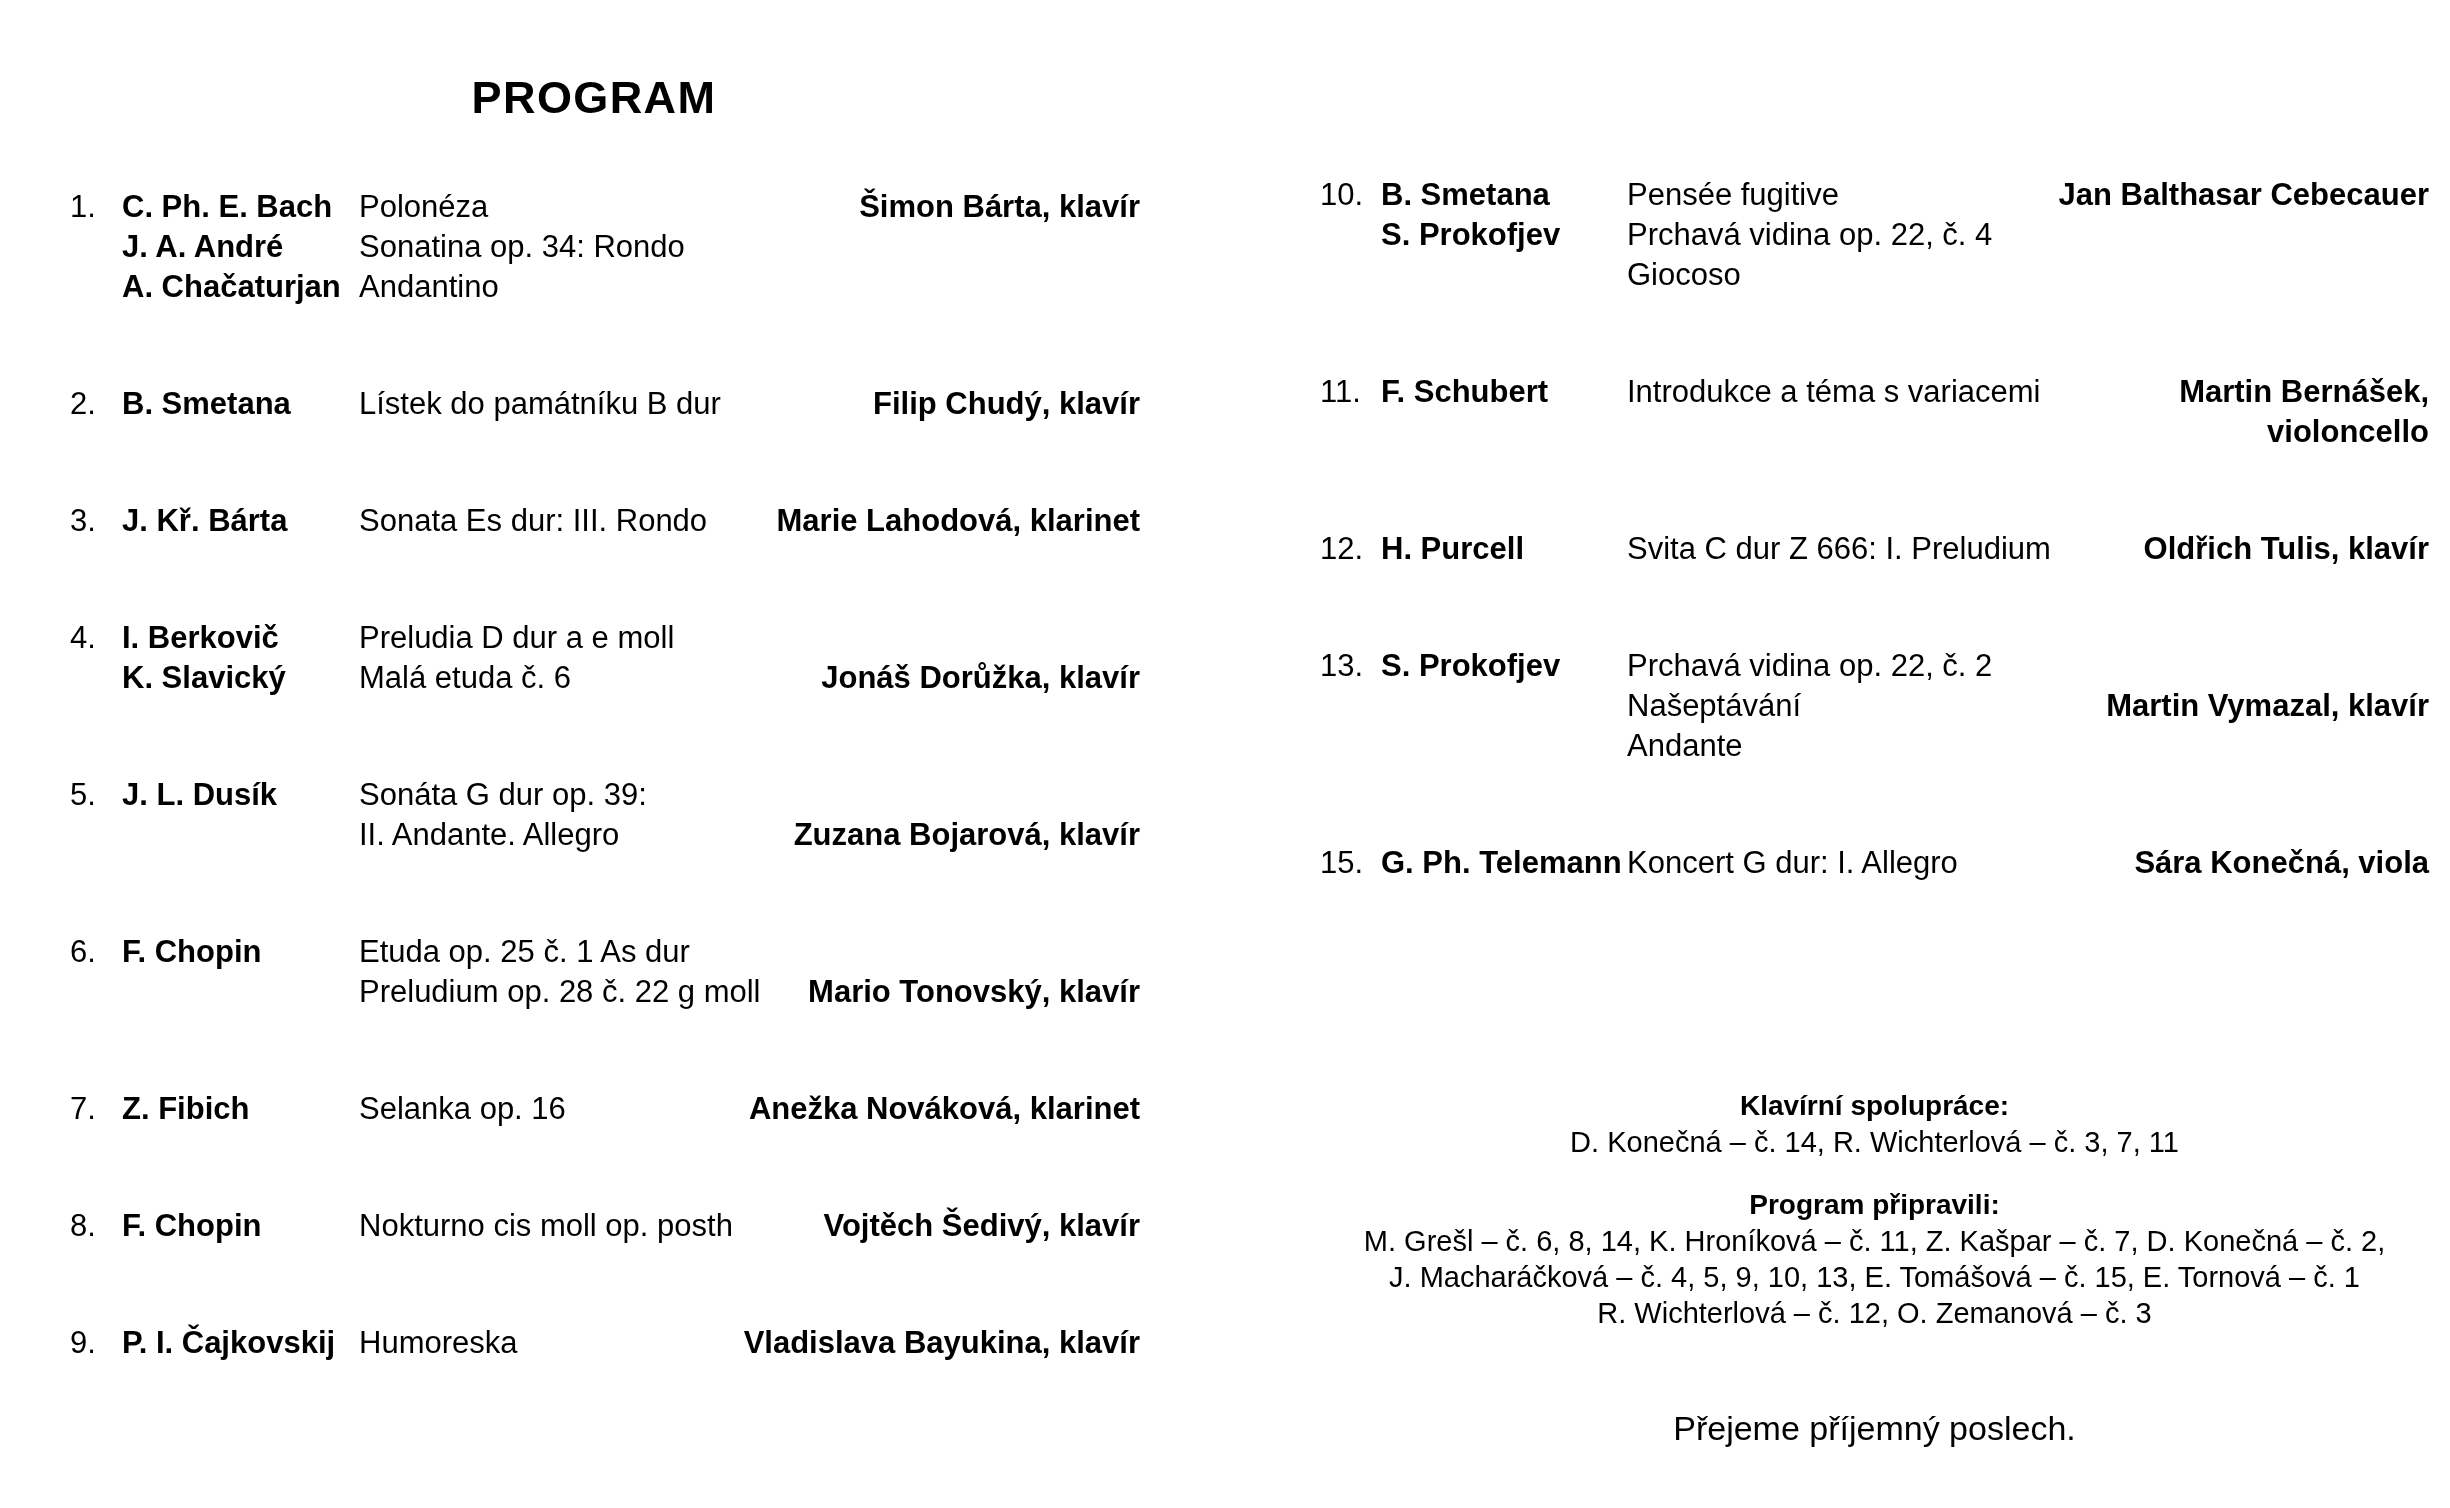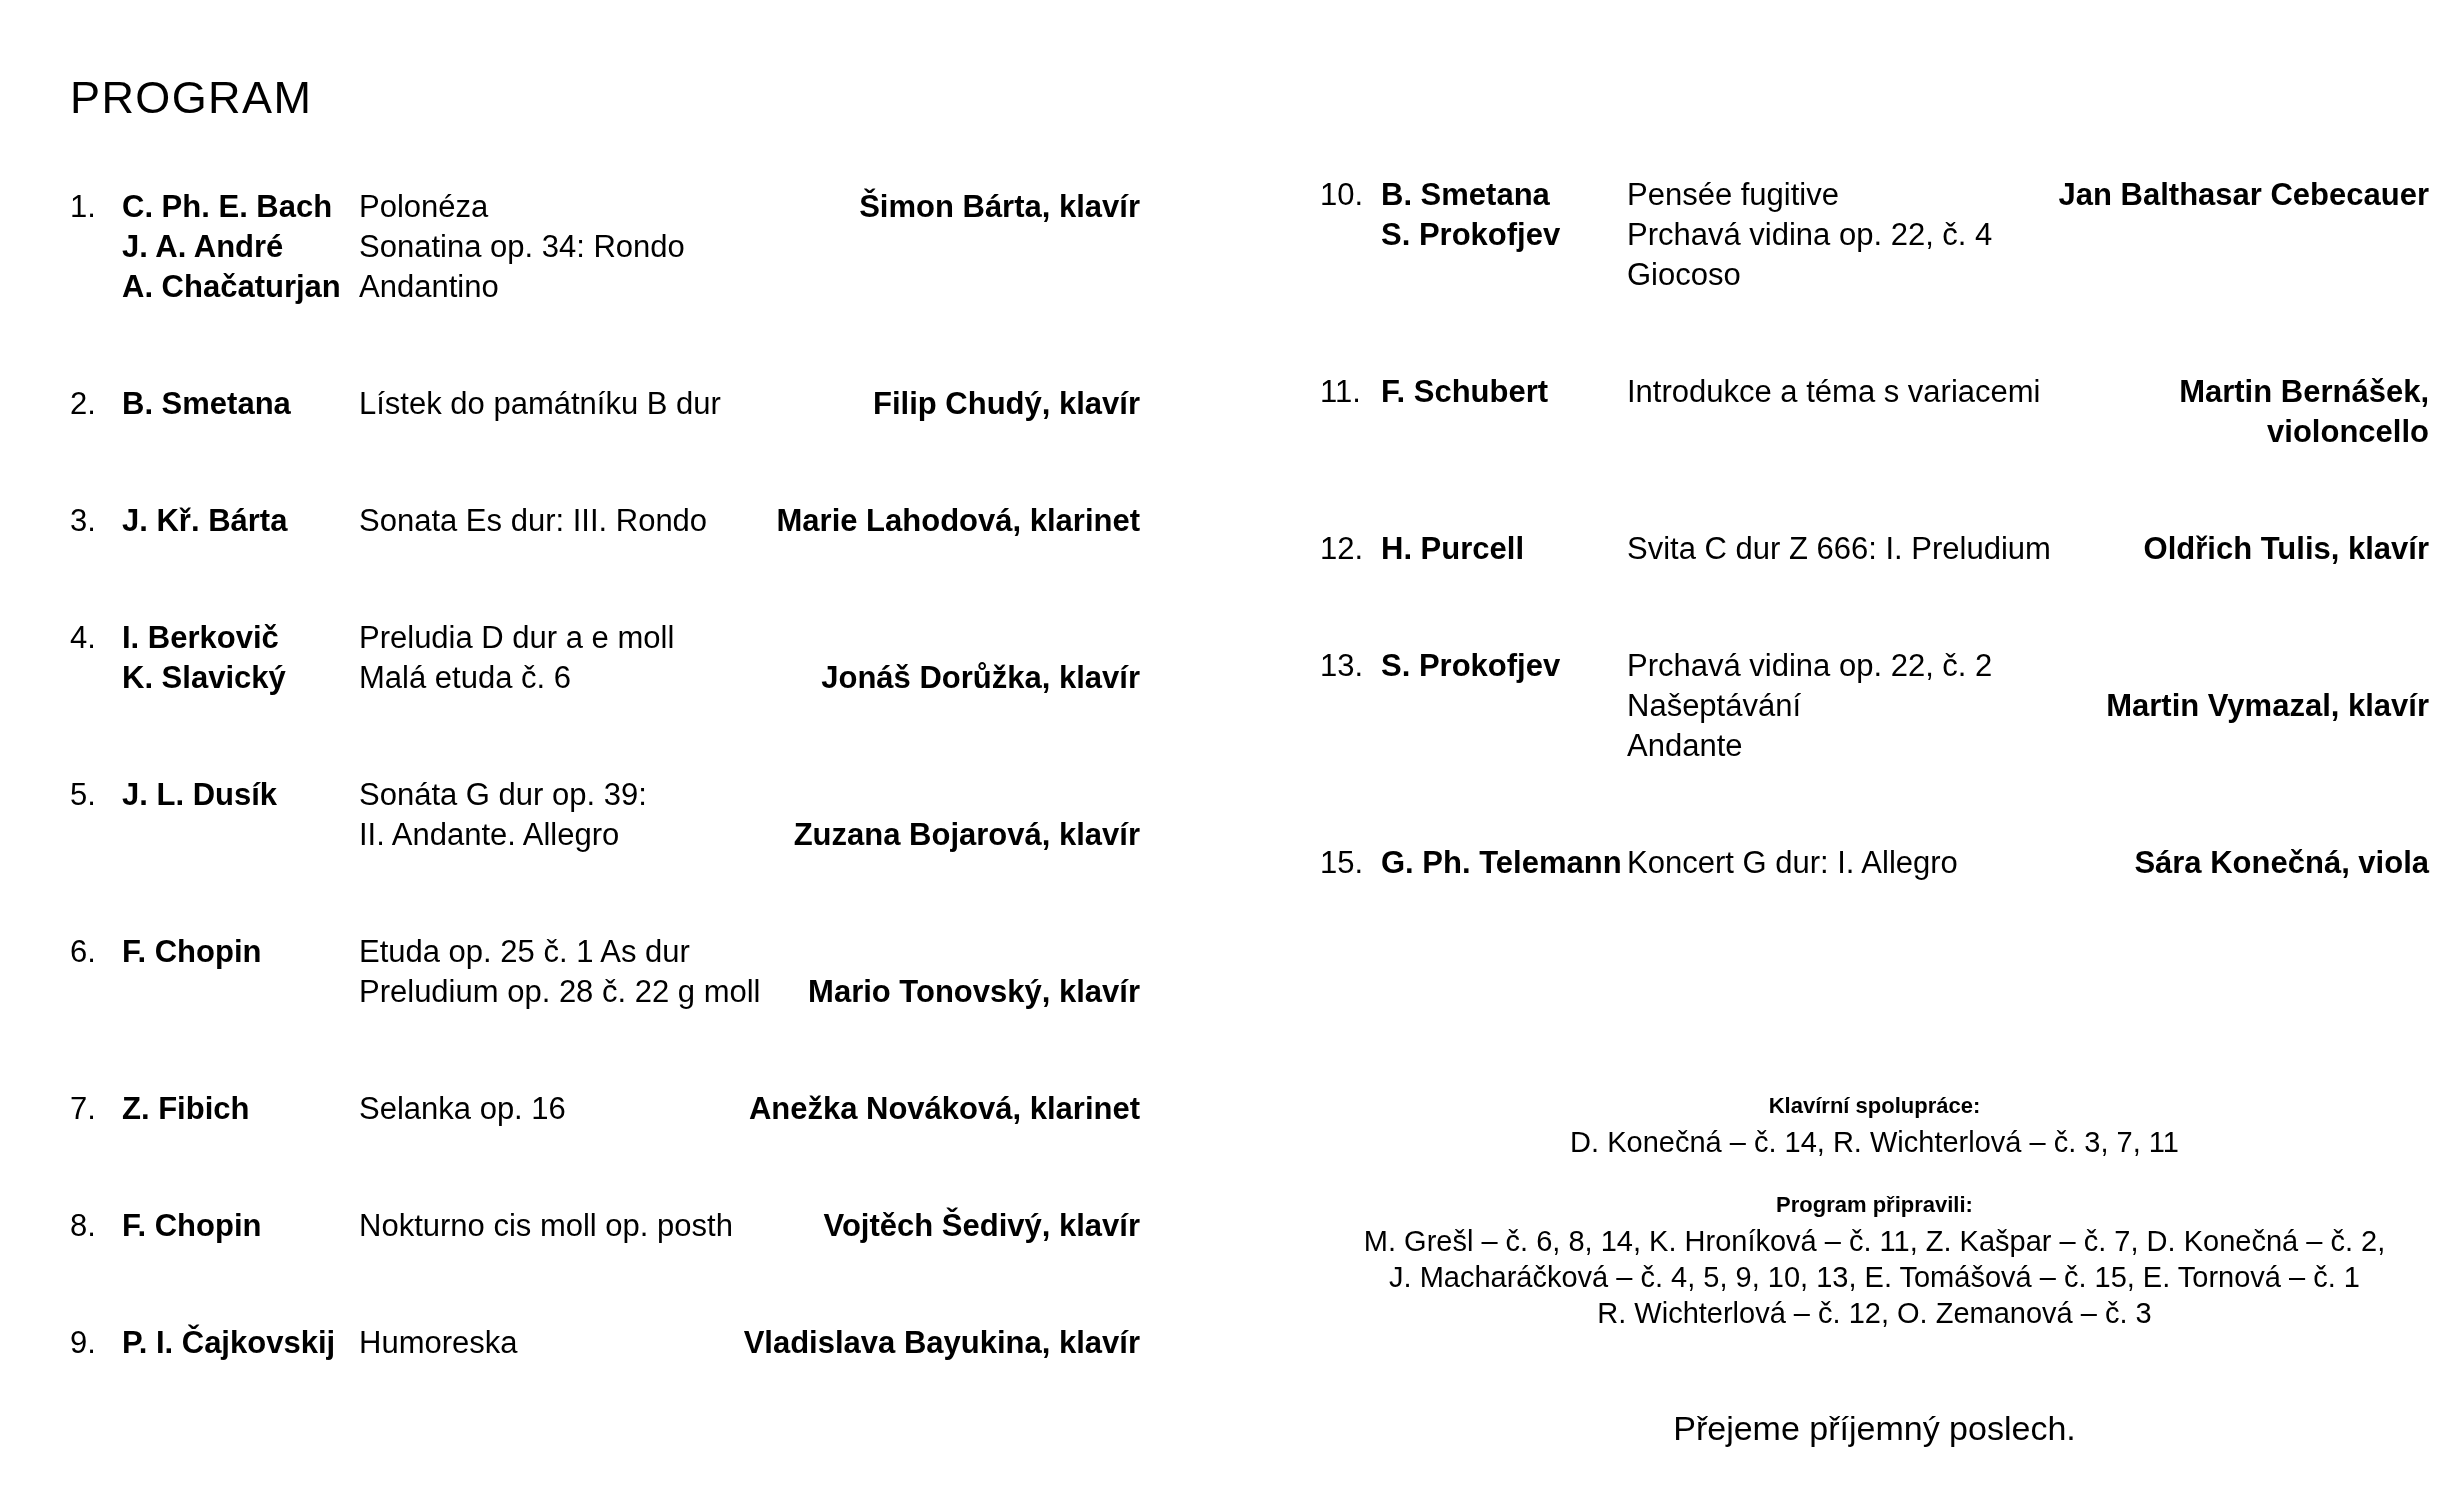--- a/index.html
+++ b/index.html
@@ -18,23 +18,23 @@
     inset: 0;
     width: 2450px;
     height: 1509px;
     background: #ffffff;
   }
   .title {
     position: absolute;
     left: 70px;
     top: 73px;
     width: 1048px;
-    text-align: left;
+    text-align: center;
     font-size: 45px;
-    font-weight: 400;
+    font-weight: 700;
     letter-spacing: 1.4px;
     line-height: 49px;
   }
   .col {
     position: absolute;
     display: flex;
     flex-direction: column;
   }
   #col-left  { left: 70px;  top: 187px; width: 1070px; }
   #col-right { left: 1320px; top: 175px; width: 1109px; }
@@ -80,21 +80,21 @@
     position: absolute;
     left: 1320px;
     top: 1088px;
     width: 1109px;
     text-align: center;
     font-size: 29px;
     line-height: 36px;
   }
   .credits .heading {
     font-weight: 700;
-    font-size: 22px;
+    font-size: 28px;
   }
   .credits .heading.second { margin-top: 26.5px; }
   .closing {
     position: absolute;
     left: 1320px;
     top: 1404px;
     width: 1109px;
     text-align: center;
     font-size: 34px;
     font-weight: 400;

